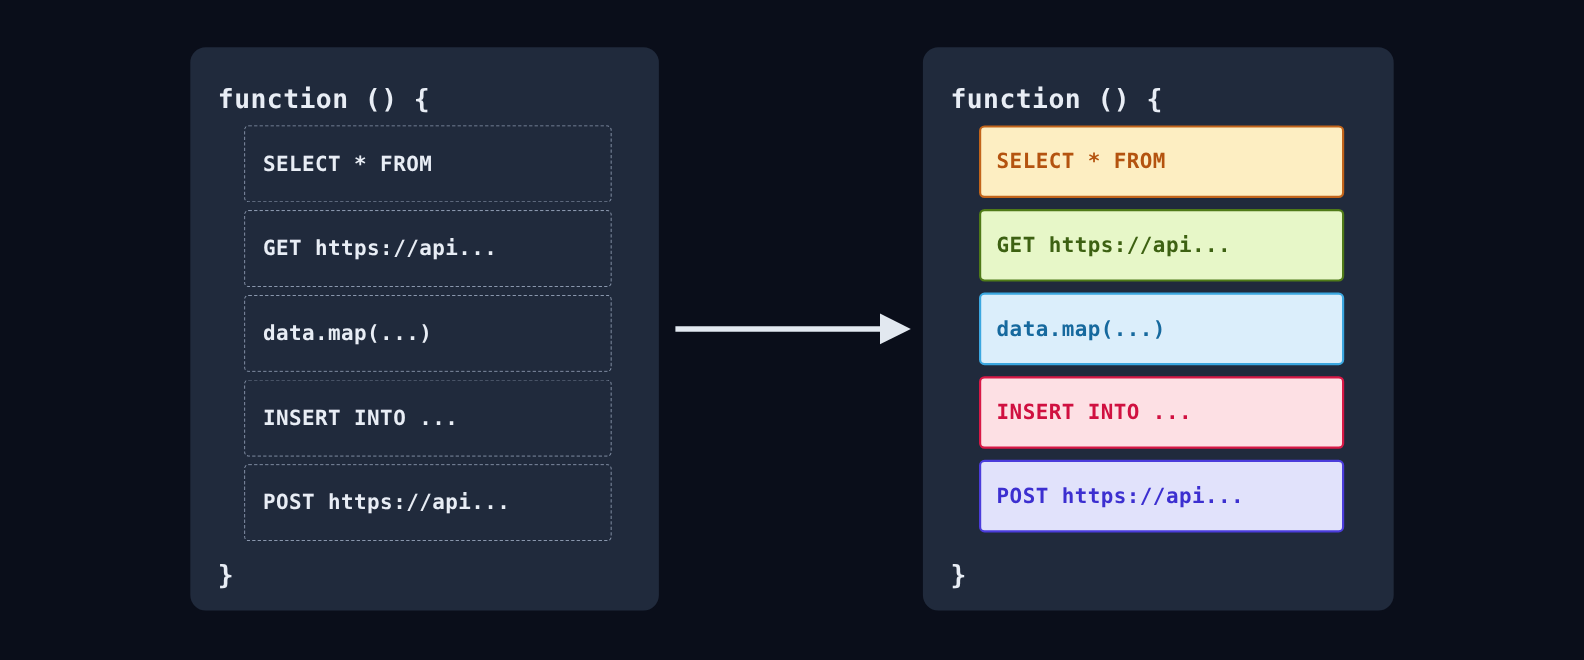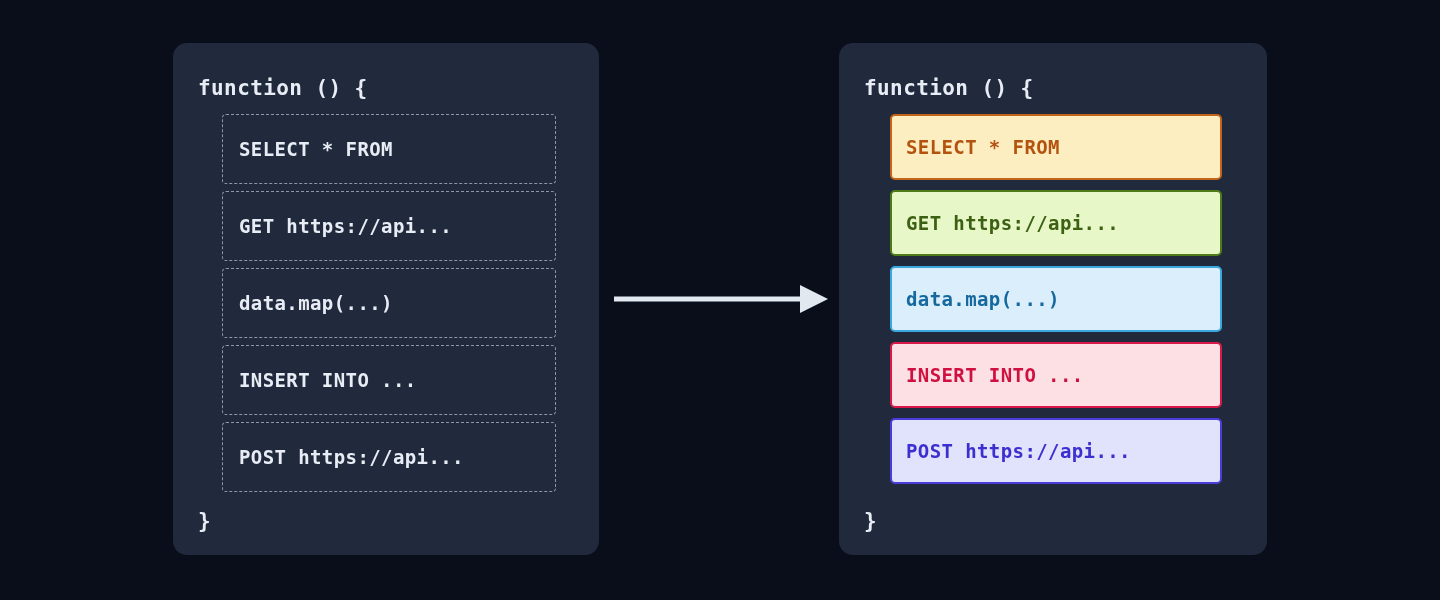--- a/index.html
+++ b/index.html
@@ -39,21 +39,21 @@
 
   #panel-after {
     left: 839px;
     top: 43px;
     width: 428px;
     height: 512px;
   }
 
   .code-keyword {
     position: absolute;
-    font-size: 21px;
+    font-size: 24px;
     font-weight: bold;
     color: #e8edf5;
     letter-spacing: 0.4px;
     white-space: pre;
   }
 
   .kw-open { left: 25px; top: 33px; }
   .kw-close { left: 25px; top: 466px; }
 
   .block-list {

